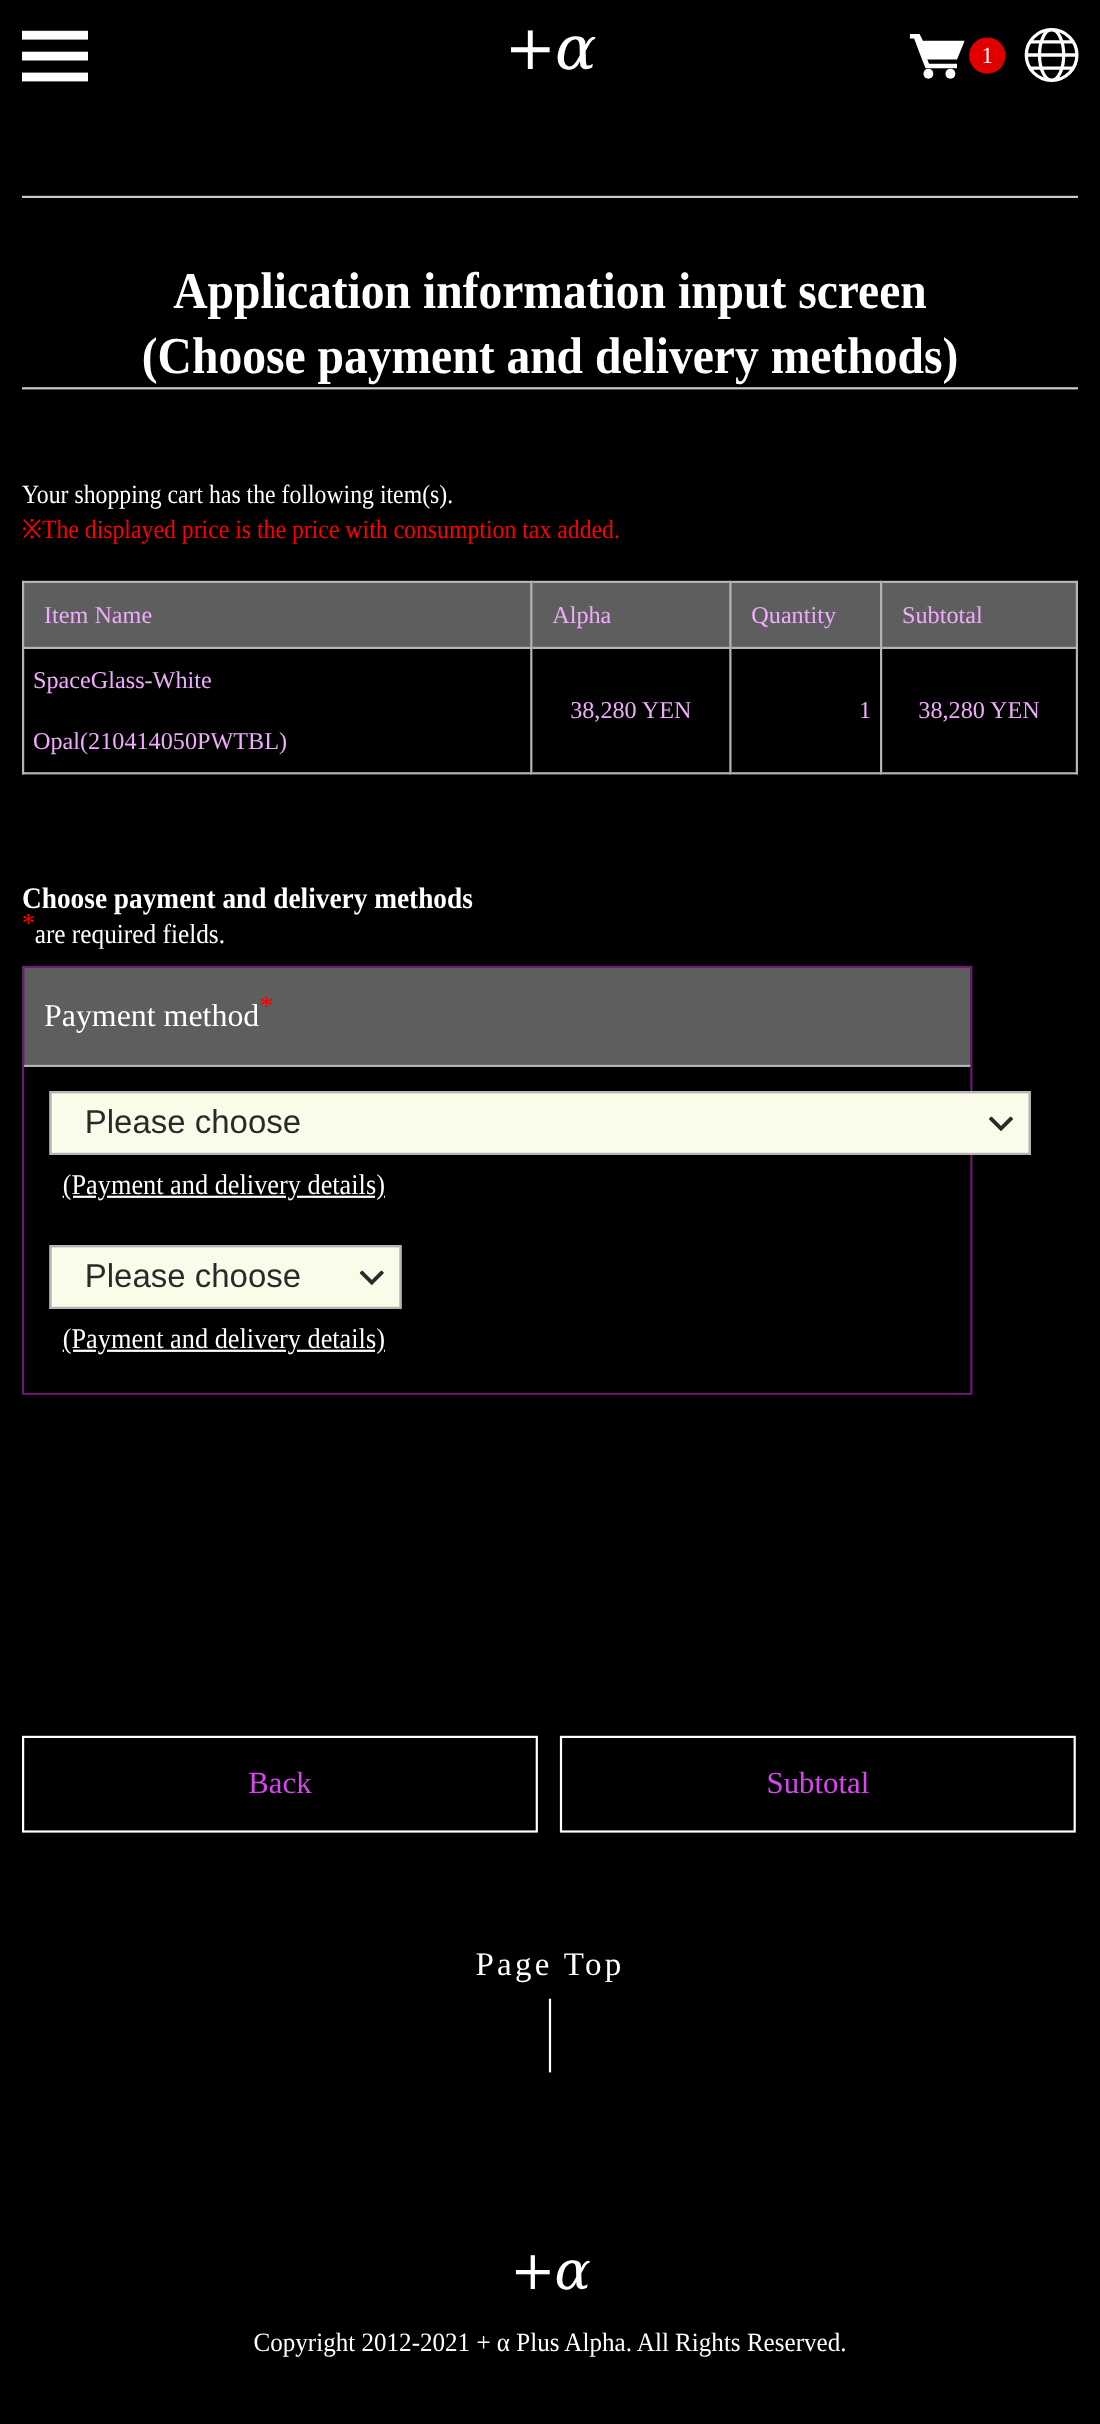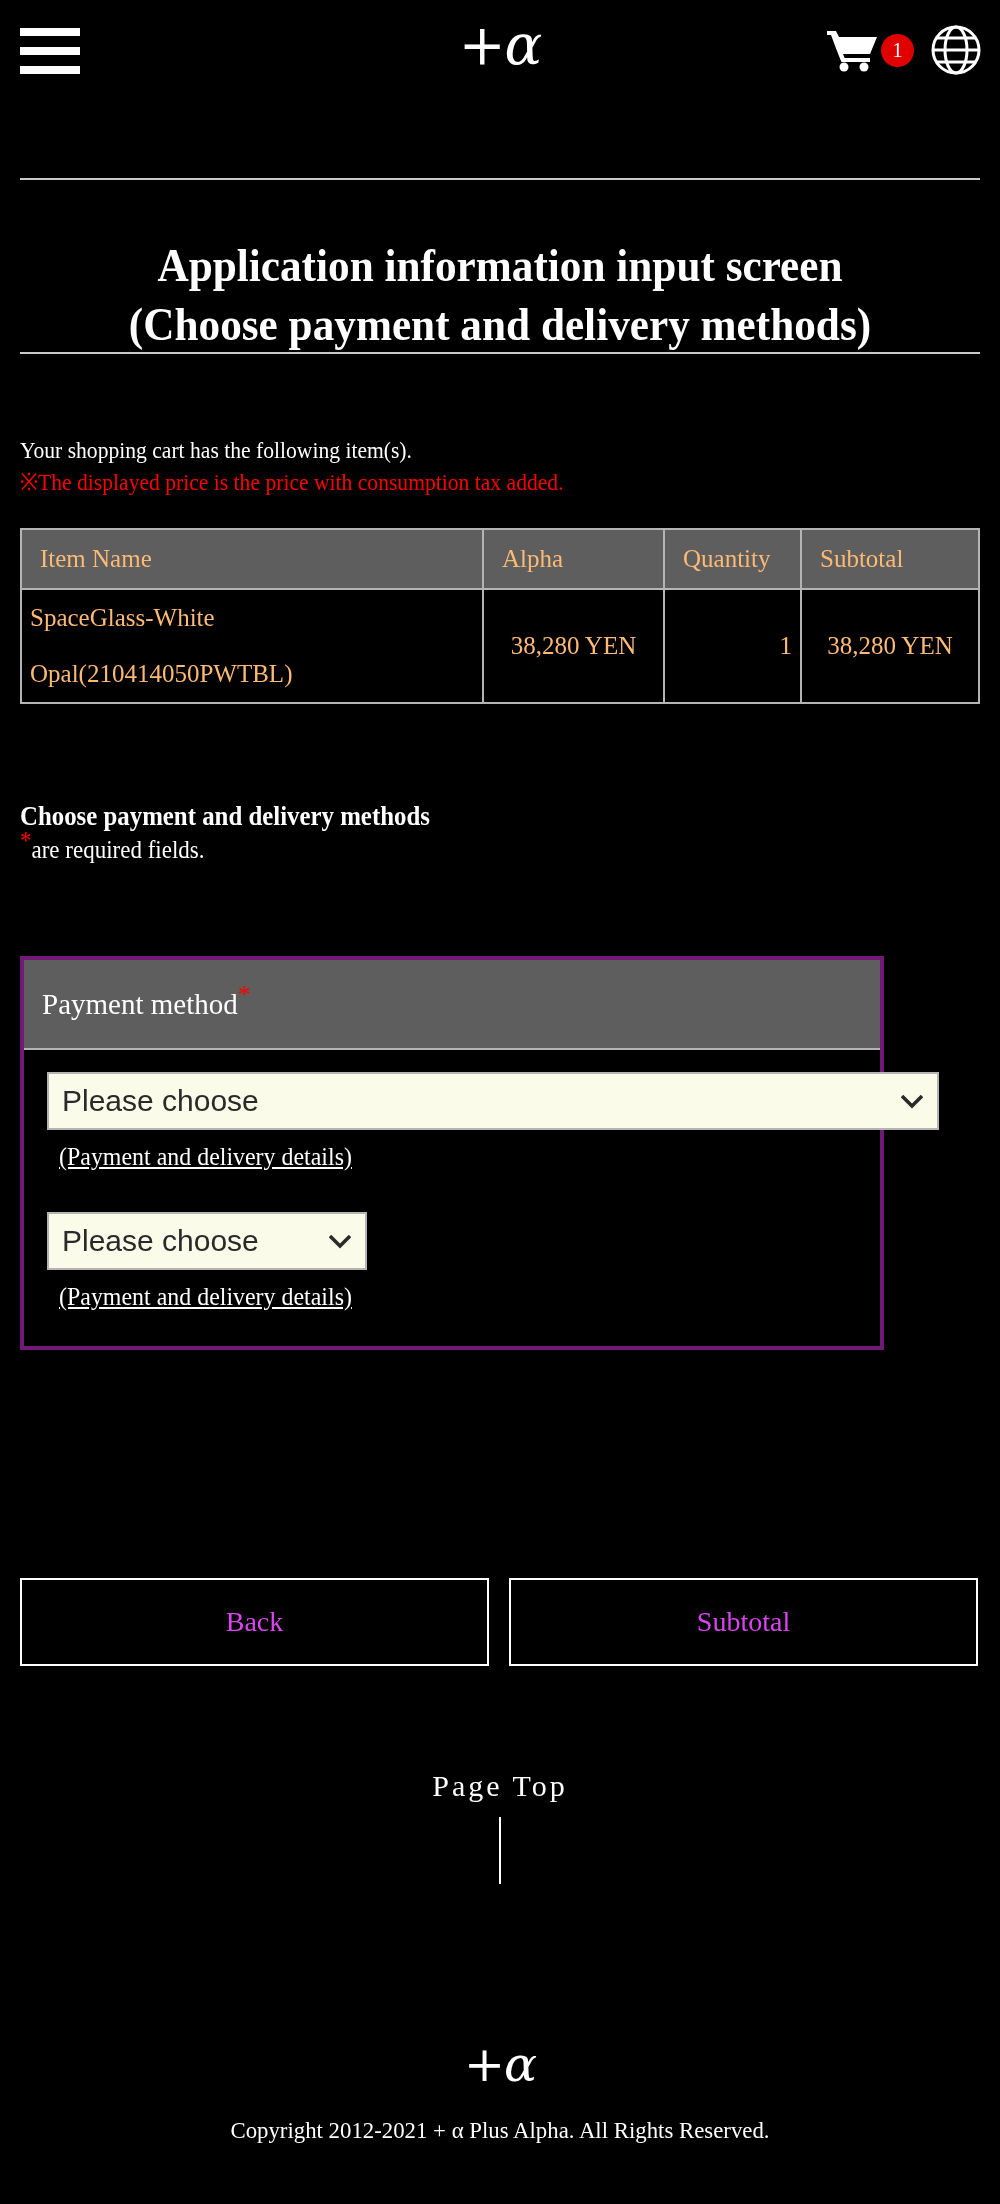--- a/index.html
+++ b/index.html
@@ -139,23 +139,23 @@
   .cart-table {
     position: absolute;
     left: 20px;
     top: 528px;
     width: 958px;
     border-collapse: collapse;
     table-layout: fixed;
   }
   .cart-table th, .cart-table td {
     border: 2px solid #b4b4b4;
-    font-size: 25px;
+    font-size: 22px;
     font-weight: normal;
-    color: #fdba74;
+    color: #f0abfc;
     vertical-align: middle;
   }
   .cart-table thead th {
     background: #5e5e5e;
     height: 58px;
     text-align: left;
     padding: 0 0 0 18px;
   }
   .cart-table tbody td {
     background: #000000;
@@ -197,23 +197,23 @@
     color: #ff0000;
     font-size: 25px;
     vertical-align: super;
     line-height: 0;
   }
 
   
   .method-form {
     position: absolute;
     left: 20px;
-    top: 956px;
+    top: 878px;
     width: 864px;
-    border: 4px solid #701a75;
+    border: 2px solid #701a75;
     box-sizing: border-box;
   }
   .method-label-row {
     background: #5e5e5e;
     height: 90px;
     display: flex;
     align-items: center;
     padding-left: 18px;
     border-bottom: 2px solid #b4b4b4;
     box-sizing: border-box;
@@ -236,21 +236,21 @@
     appearance: none;
     -webkit-appearance: none;
     background-color: #fbfbe9;
     background-image: none;
     border: 2px solid #b4b4b4;
     color: #2a2a2a;
     font-family: "Liberation Sans", "DejaVu Sans", sans-serif;
     font-size: 30px;
     height: 58px;
     line-height: 54px;
-    padding: 0 13px;
+    padding: 0 30px;
     box-sizing: border-box;
     border-radius: 0;
   }
   .select-wrap {
     position: relative;
     display: inline-block;
   }
   .select-wrap .chev {
     position: absolute;
     right: 16px;

